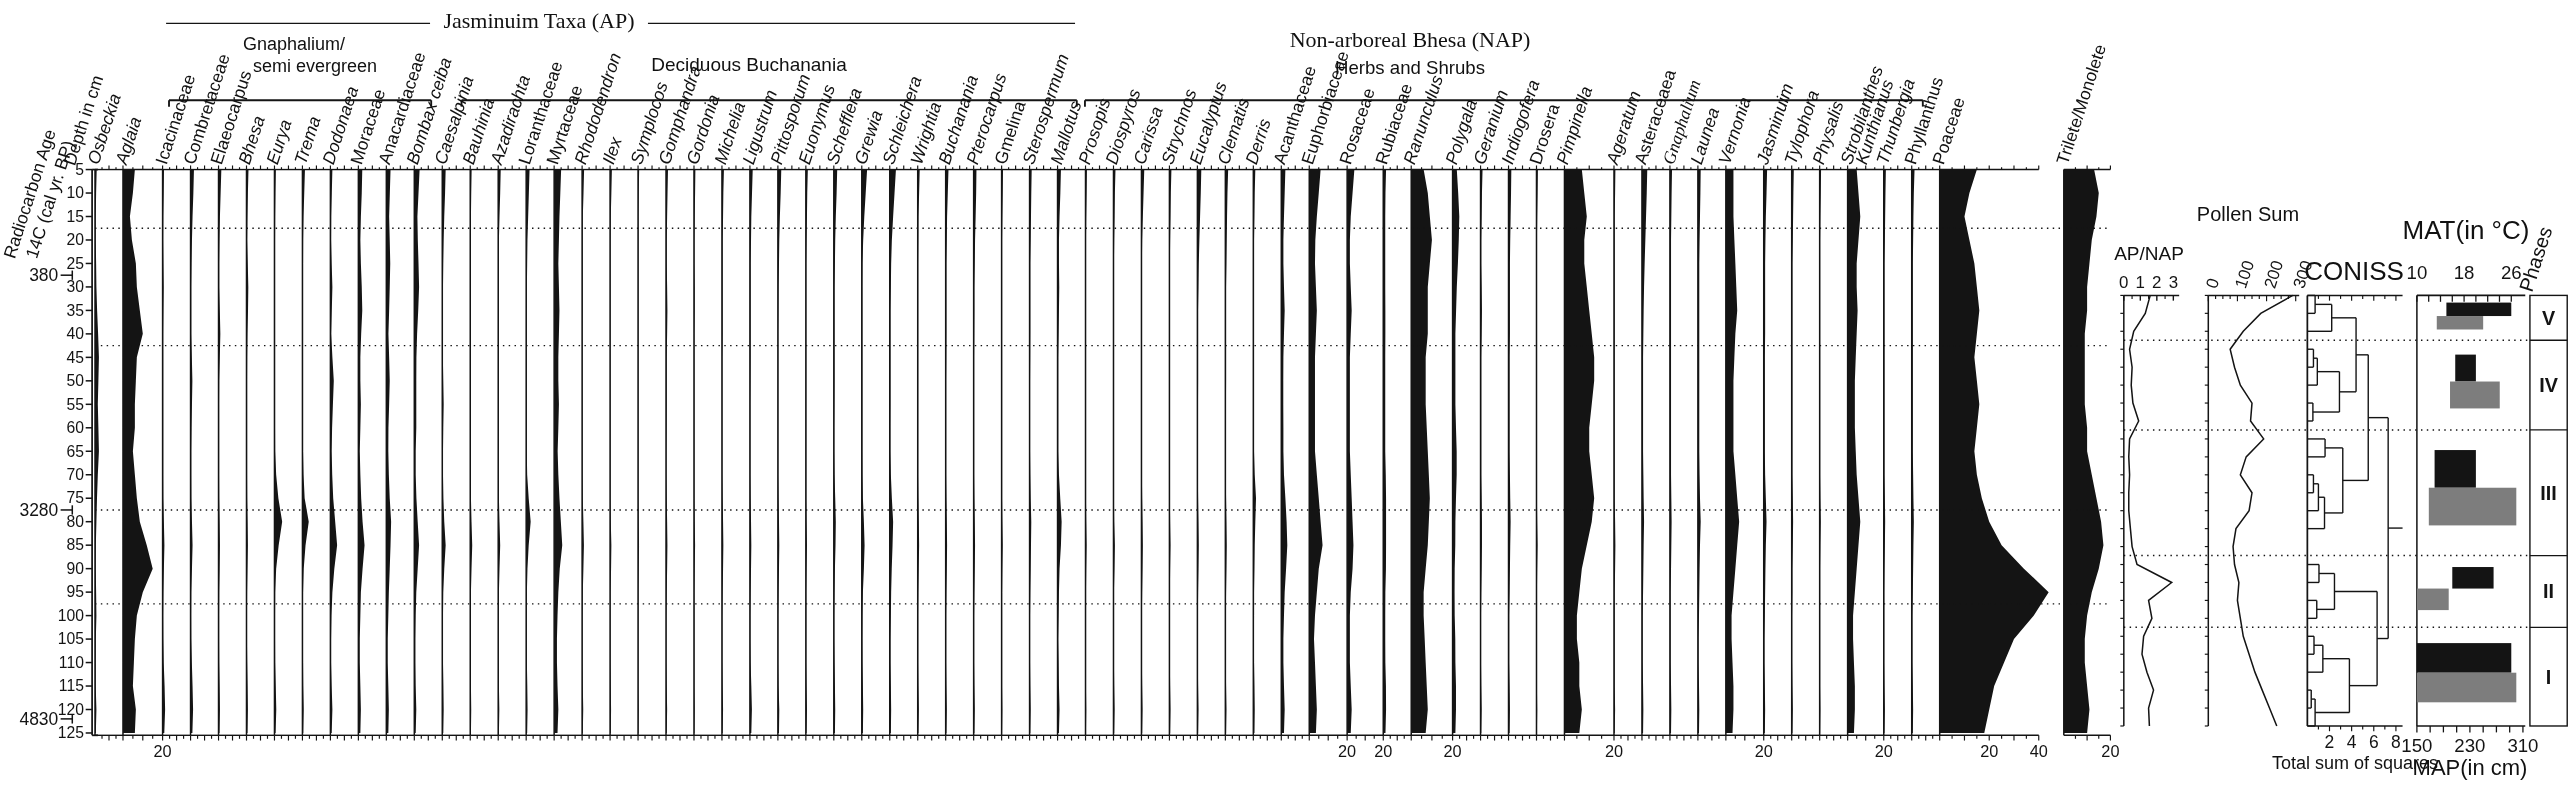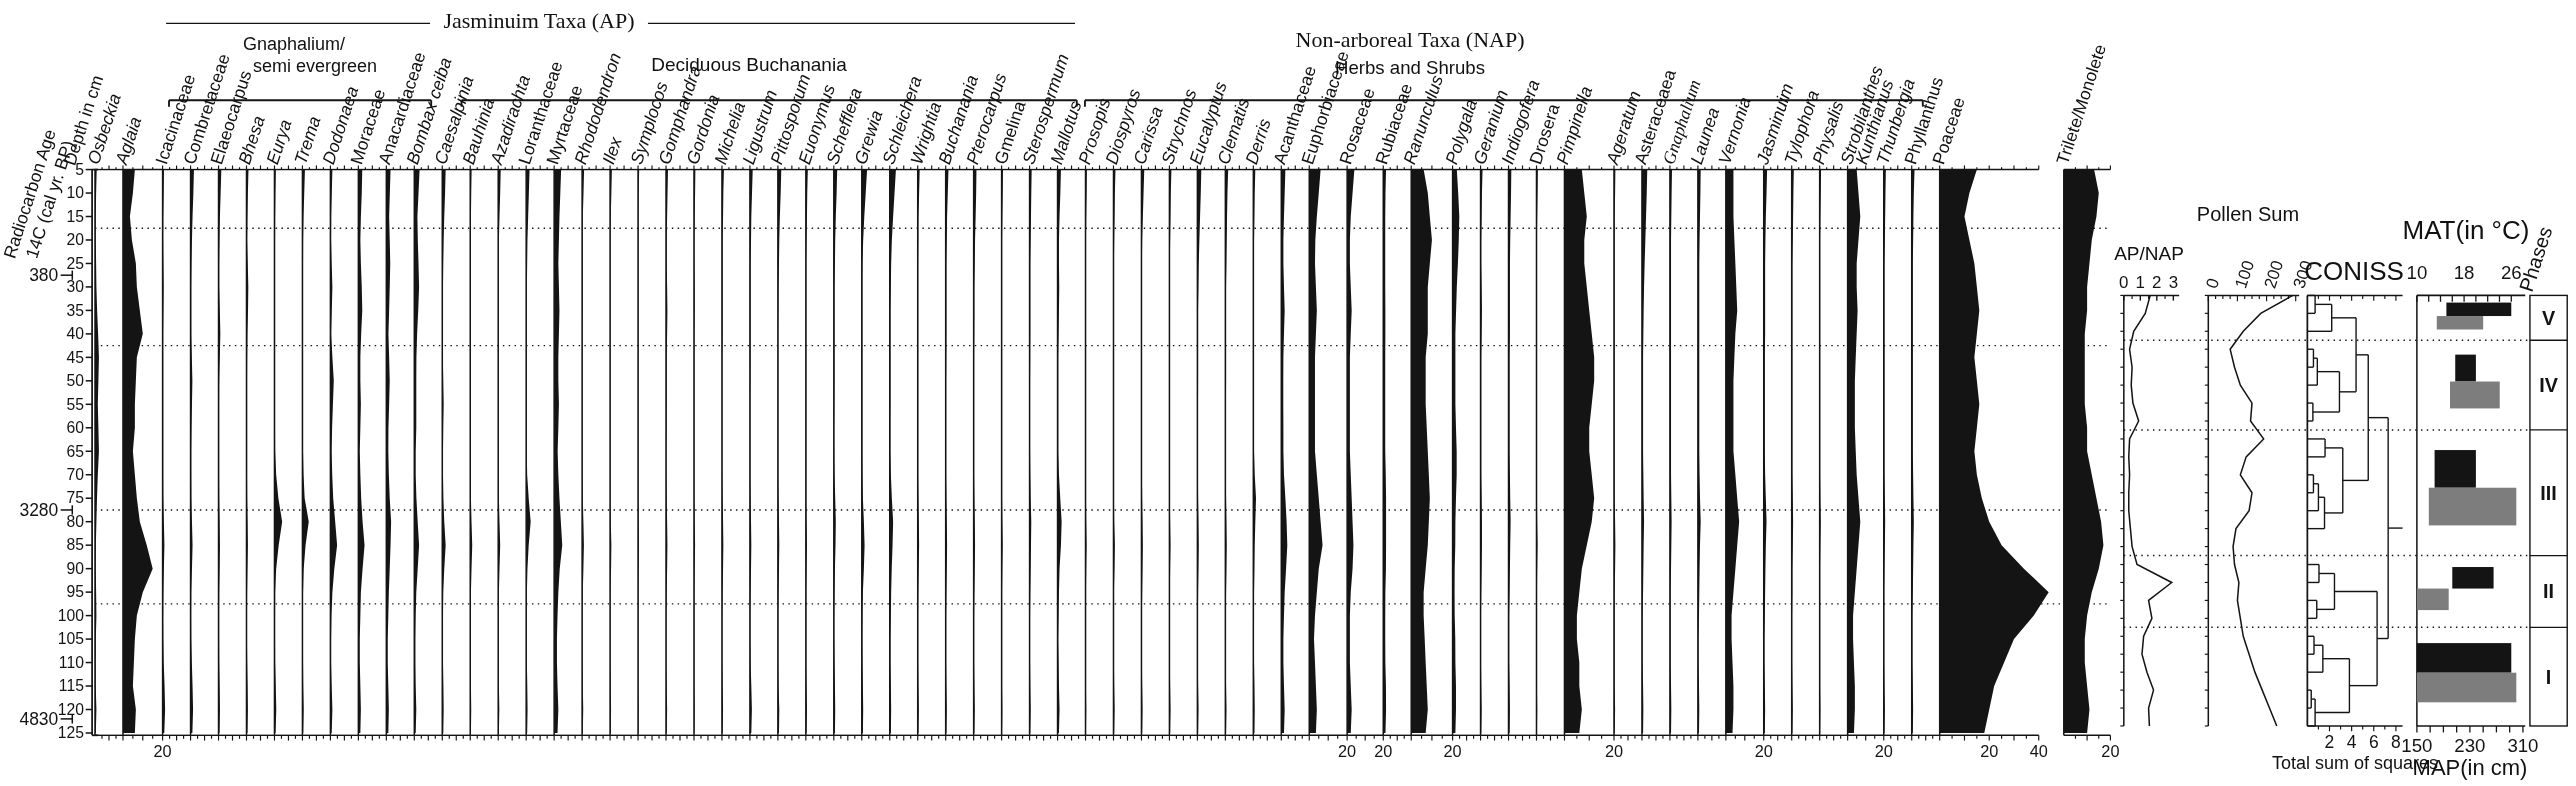--- a/index.html
+++ b/index.html
@@ -1126,21 +1126,21 @@
       <line x1="4342" y1="953.4791666666667" x2="4406" y2="953.4791666666667" stroke="#141414" stroke-width="2.2"></line>
       <text x="4374" y="1027.0625" fill="#141414" font-size="34" text-anchor="middle" font-family="&quot;Liberation Sans&quot;,&quot;DejaVu Sans&quot;,sans-serif" font-weight="bold">II</text>
       <line x1="4342" y1="1076.6458333333335" x2="4406" y2="1076.6458333333335" stroke="#141414" stroke-width="2.2"></line>
       <text x="4374" y="1173.3229166666667" fill="#141414" font-size="34" text-anchor="middle" font-family="&quot;Liberation Sans&quot;,&quot;DejaVu Sans&quot;,sans-serif" font-weight="bold">I</text>
     </svg>
 
   <div class="lbl ctr serif f38" style="left:539px;top:9.3px;">Jasminuim Taxa (AP)</div>
   <div class="lbl ctr f31" style="left:294px;top:35px;">Gnaphalium/</div>
   <div class="lbl ctr f31" style="left:294px;top:57px;margin-left:21px;">semi evergreen</div>
   <div class="lbl ctr f33" style="left:749px;top:55px;">Deciduous Buchanania</div>
-  <div class="lbl ctr serif f38" style="left:1410px;top:28px;">Non-arboreal Taxa (NAP)</div>
+  <div class="lbl ctr serif f38" style="left:1410px;top:28px;">Non-arboreal Bhesa (NAP)</div>
   <div class="lbl ctr f32" style="left:1410px;top:58px;">Herbs and Shrubs</div>
 
   <div class="lbl rot f30" style="left:17.5px;top:242px;">Radiocarbon Age</div>
   <div class="lbl rot f30" style="left:40px;top:242px;">14C (cal yr. BP)</div>
   <div class="lbl rot f30" style="left:78px;top:149px;">Depth in cm</div>
 
   <div class="lbl ctr f33" style="left:2149px;top:244px;">AP/NAP</div>
   <div class="lbl ctr f34" style="left:2248px;top:204px;">Pollen Sum</div>
   <div class="lbl ctr f36" style="left:2354px;top:258px;">CONISS</div>
   <div class="lbl ctr f31" style="left:2355px;top:754px;">Total sum of squares</div>

